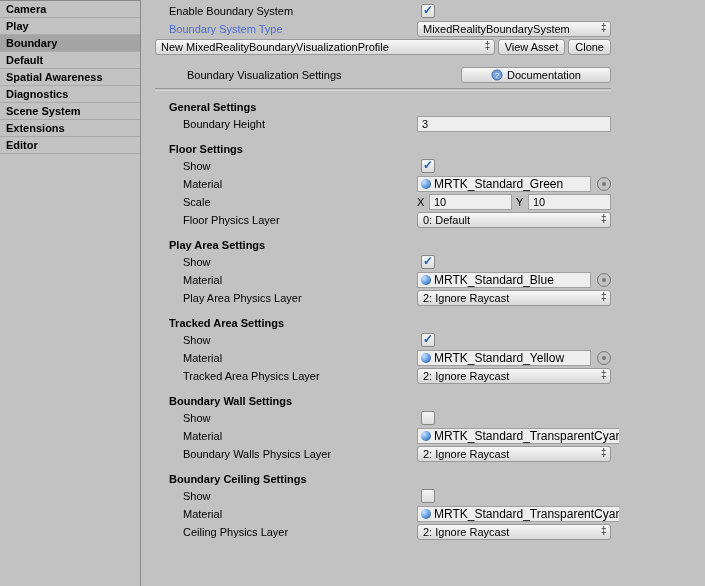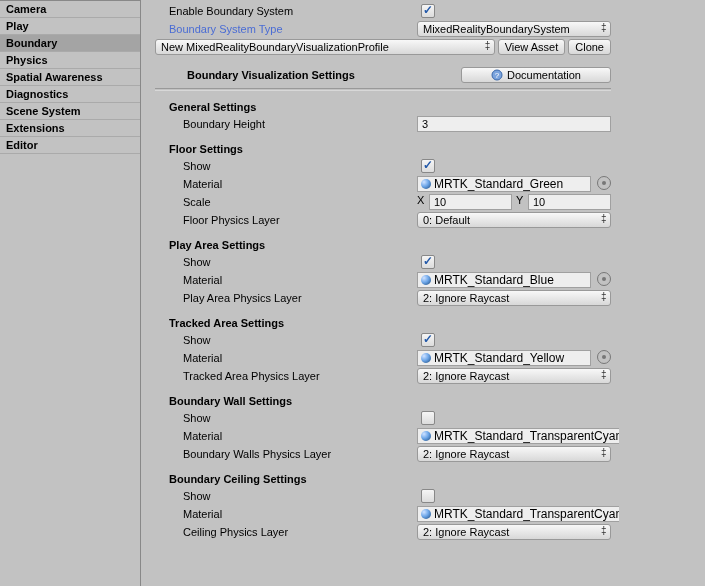--- a/index.html
+++ b/index.html
@@ -48,30 +48,30 @@
     height: 18px;
     margin-bottom: 0px;
   }
   .label-col {
     width: 248px;
     flex-shrink: 0;
   }
   .field-col {
     flex: 1;
     display: flex;
-    align-items: flex-start;
+    align-items: center;
   }
   .label-text {
     font-size: 11px;
   }
   .link-text {
     color: #4a6cd4;
   }
   .bold {
-    font-weight: bold;
+    font-weight: normal;
     padding-left: 32px;
   }
   .checkbox {
     width: 14px;
     height: 14px;
     appearance: none;
     border: 1px solid #888;
     border-radius: 2px;
     background: linear-gradient(#f5f5f5,#dcdcdc);
     position: relative;
@@ -210,21 +210,21 @@
   }
 </style>
 </head>
 <body>
 
 <div class="container">
   <div class="sidebar">
     <div class="sidebar-item">Camera</div>
     <div class="sidebar-item">Play</div>
     <div class="sidebar-item selected">Boundary</div>
-    <div class="sidebar-item">Physics</div>
+    <div class="sidebar-item">Default</div>
     <div class="sidebar-item">Spatial Awareness</div>
     <div class="sidebar-item">Diagnostics</div>
     <div class="sidebar-item">Scene System</div>
     <div class="sidebar-item">Extensions</div>
     <div class="sidebar-item">Editor</div>
   </div>
 
   <div class="main">
 
     <div class="row">

